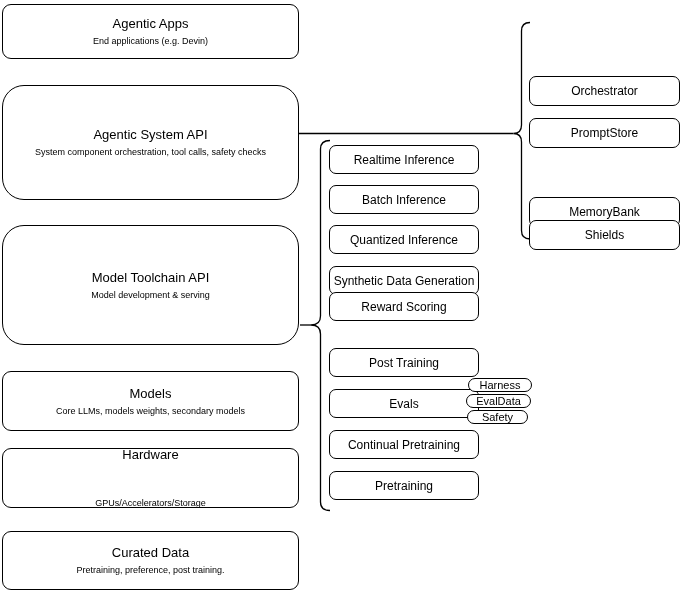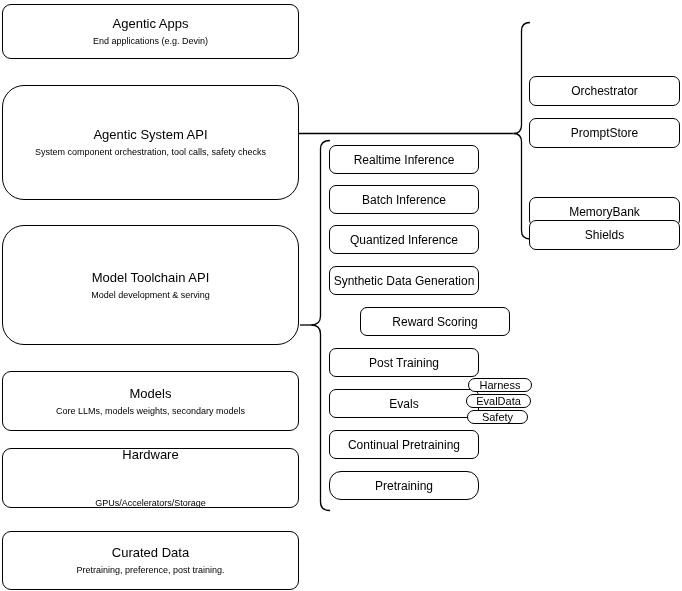--- a/index.html
+++ b/index.html
@@ -122,25 +122,25 @@
 
   <div class="box left-box round9" style="top:531px;height:59px;">
     <div class="title">Curated Data</div>
     <div class="subtitle">Pretraining, preference, post training.</div>
   </div>
 
   <div class="box item-box" style="top:145px;">Realtime Inference</div>
   <div class="box item-box" style="top:185px;">Batch Inference</div>
   <div class="box item-box" style="top:225px;">Quantized Inference</div>
   <div class="box item-box" style="top:266px;">Synthetic Data Generation</div>
-  <div class="box item-box" style="top:307px;margin-left:31px;">Reward Scoring</div>
+  <div class="box item-box" style="top:292px;">Reward Scoring</div>
   <div class="box item-box" style="top:348px;">Post Training</div>
   <div class="box item-box" style="top:389px;">Evals</div>
   <div class="box item-box" style="top:430px;">Continual Pretraining</div>
-  <div class="box item-box" style="top:471px;border-radius:12px;">Pretraining</div>
+  <div class="box item-box" style="top:471px;">Pretraining</div>
 
   <div class="box pill" style="left:468px;top:378px;width:64px;">Harness</div>
   <div class="box pill" style="left:466px;top:394px;width:65px;">EvalData</div>
   <div class="box pill" style="left:467px;top:410px;width:61px;">Safety</div>
 
   <div class="box comp-box" style="top:76px;">Orchestrator</div>
   <div class="box comp-box" style="top:118px;">PromptStore</div>
   <div class="box comp-box" style="top:161px;margin-top:36px;">MemoryBank</div>
   <div class="box comp-box" style="top:220px;">Shields</div>
 

